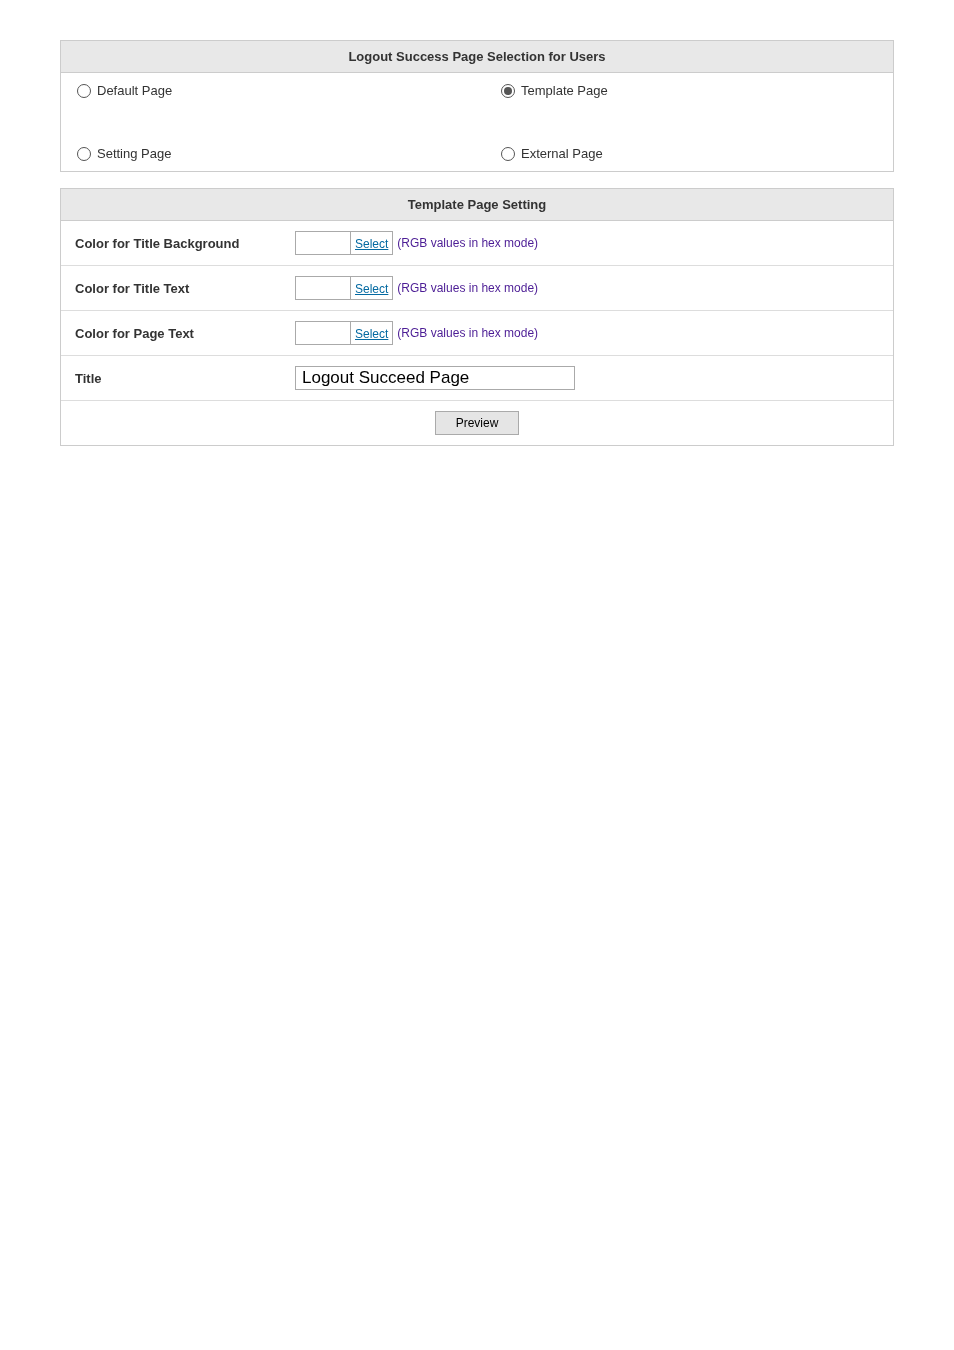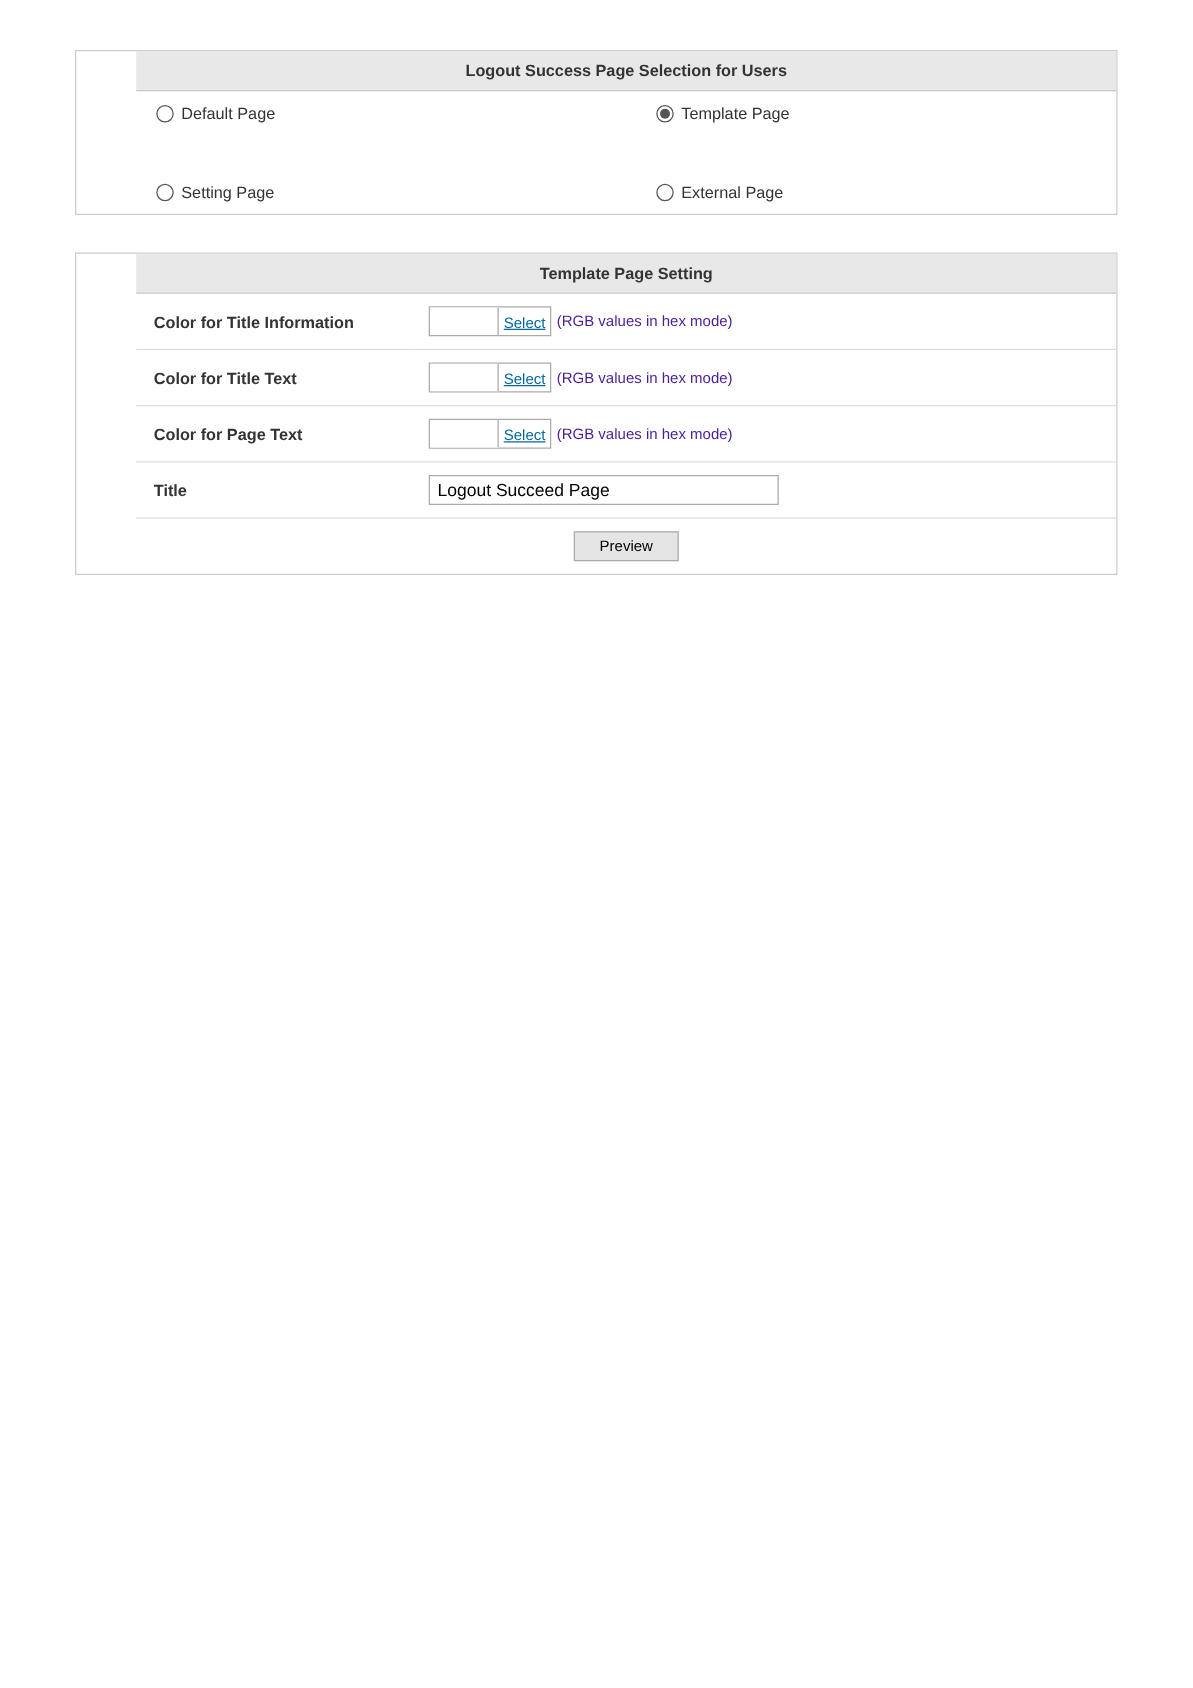--- a/index.html
+++ b/index.html
@@ -11,23 +11,22 @@
     body {
       background: #ffffff;
       font-family: Arial, sans-serif;
       font-size: 13px;
       color: #333333;
       padding: 40px 60px;
     }
 
     .section-box {
       border: 1px solid #cccccc;
-      margin-bottom: 30px;
-      background: #ffffff;
-      padding-left: 48px;
+      margin-bottom: 16px;
+      background: #ffffff;
     }
 
     .section-header {
       background: #e8e8e8;
       border-bottom: 1px solid #cccccc;
       text-align: center;
       padding: 8px 12px;
       font-weight: bold;
       font-size: 13px;
     }
@@ -109,21 +108,21 @@
       color: #4c1d95;
       font-size: 12px;
       margin-left: 4px;
     }
 
     .text-input-field {
       border: 1px solid #aaa;
       height: 24px;
       width: 280px;
       padding: 0 6px;
-      font-size: 14px;
+      font-size: 17px;
     }
 
     .preview-row td {
       text-align: center;
       padding: 10px;
     }
 
     .preview-button {
       border: 1px solid #aaa;
       background: #e5e5e5;
@@ -182,21 +181,21 @@
     </div>
   </div>
 </div>
 
 <div class="section-box">
   <div class="section-header">Template Page Setting</div>
   <table class="template-table">
     <tbody>
 
       <tr>
-        <td>Color for Title Information</td>
+        <td>Color for Title Background</td>
         <td>
           <div class="color-row-input">
             <div class="color-box-input">
               <div class="color-box-swatch"></div>
               <span class="color-box-select">
                 <a class="select-link">Select</a>
               </span>
             </div>
             <span class="rgb-hint">(RGB values in hex mode)</span>
           </div>

